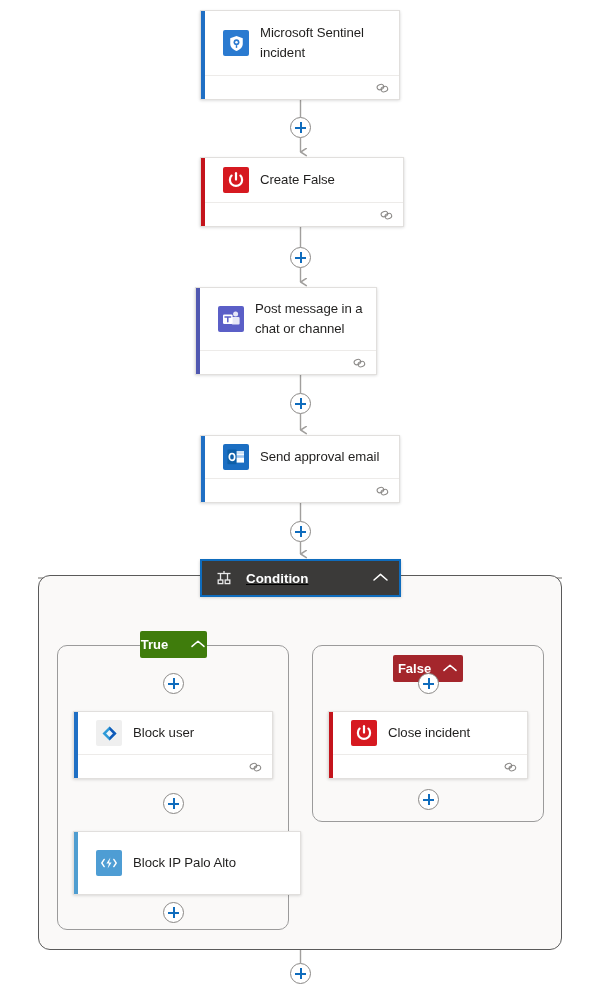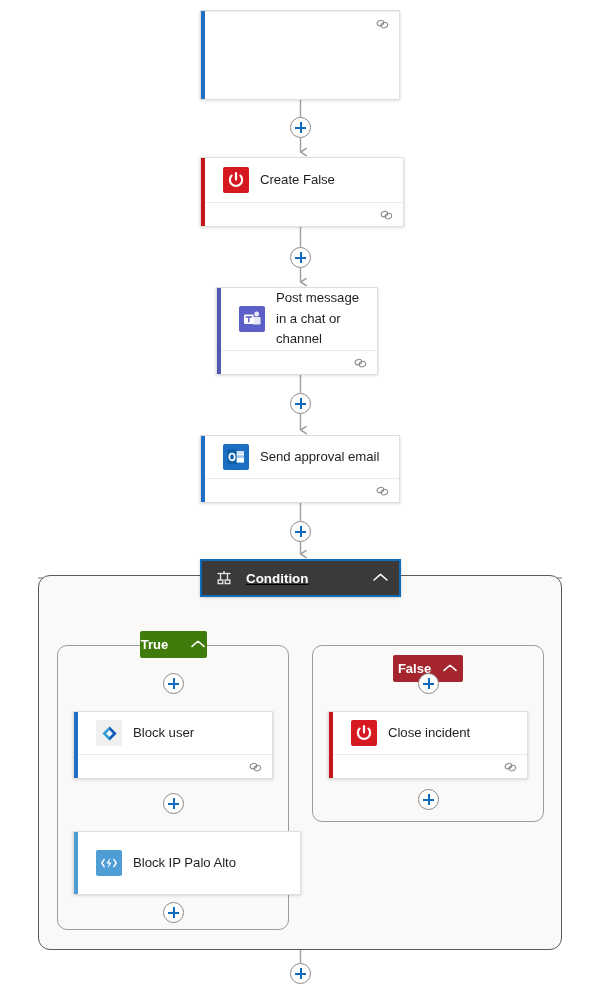--- a/index.html
+++ b/index.html
@@ -198,20 +198,31 @@
   </svg>
 
   <div class="scope-outer" id="scope-outer" style="left: 38px; top: 575px; width: 524px; height: 375px;"></div>
 
   <div class="scope-branch" id="branch-true" style="left: 57px; top: 645px; width: 232px; height: 285px;"></div>
   <div class="scope-branch" id="branch-false" style="left: 312px; top: 645px; width: 232px; height: 177px;"></div>
 
   <div id="cards-layer">
       <div class="card" style="left: 200px; top: 10px; width: 200px; height: 90px;">
         <div class="accent" style="background: rgb(31, 111, 196);"></div>
+        <div class="card-head" style="flex: 0 0 64px;">
+          <div class="card-ico" style="background: rgb(42, 122, 208);">
+            <svg width="19" height="19" viewBox="0 0 20 20">
+              <path d="M10,2.2 L16.6,4.6 V10 C16.6,14.1 13.6,16.6 10,17.8 C6.4,16.6 3.4,14.1 3.4,10 V4.6 Z" fill="#ffffff"></path>
+              <circle cx="10" cy="8.6" r="3.1" fill="#2a7ad0"></circle>
+              <circle cx="10" cy="8.6" r="1.3" fill="#ffffff"></circle>
+              <path d="M10,11.7 L10,14.6" stroke="#2a7ad0" stroke-width="1.5"></path>
+            </svg>
+          </div>
+          <div class="card-title">Microsoft Sentinel incident</div>
+        </div>
         <div class="card-foot">
           <span><svg width="15" height="12" viewBox="0 0 16 12">
               <ellipse cx="5.8" cy="5" rx="3.6" ry="2.8" fill="none" stroke="#8a8886" stroke-width="1.15" transform="rotate(-22 5.8 5)"></ellipse>
               <ellipse cx="10" cy="7.2" rx="3.6" ry="2.8" fill="none" stroke="#8a8886" stroke-width="1.15" transform="rotate(-22 10 7.2)"></ellipse>
             </svg></span>
         </div>
       </div>
       <div class="card" style="left: 200px; top: 157px; width: 204px; height: 70px;">
         <div class="accent" style="background: rgb(196, 20, 28);"></div>
         <div class="card-head" style="flex: 0 0 44px;">
@@ -223,21 +234,21 @@
           </div>
           <div class="card-title">Create False</div>
         </div>
         <div class="card-foot">
           <span><svg width="15" height="12" viewBox="0 0 16 12">
               <ellipse cx="5.8" cy="5" rx="3.6" ry="2.8" fill="none" stroke="#8a8886" stroke-width="1.15" transform="rotate(-22 5.8 5)"></ellipse>
               <ellipse cx="10" cy="7.2" rx="3.6" ry="2.8" fill="none" stroke="#8a8886" stroke-width="1.15" transform="rotate(-22 10 7.2)"></ellipse>
             </svg></span>
         </div>
       </div>
-      <div class="card" style="left: 216px; top: 287px; width: 162px; height: 88px;">
+      <div class="card" style="left: 195px; top: 287px; width: 182px; height: 88px;">
         <div class="accent" style="background: rgb(80, 88, 176);"></div>
         <div class="card-head" style="flex: 0 0 62px;">
           <div class="card-ico" style="background: rgb(91, 95, 199);">
             <svg width="20" height="20" viewBox="0 0 20 20">
               <circle cx="14.6" cy="5.1" r="2.5" fill="#ffffff" opacity="0.85"></circle>
               <rect x="10.6" y="8" width="8" height="7.6" rx="1.1" fill="#ffffff" opacity="0.85"></rect>
               <rect x="2" y="5.4" width="9.6" height="9.6" rx="1.2" fill="#ffffff"></rect>
               <path d="M4,8 L9.6,8 M6.8,8 L6.8,12.8" stroke="#5b5fc7" stroke-width="1.5" stroke-linecap="round"></path>
             </svg>
           </div>

